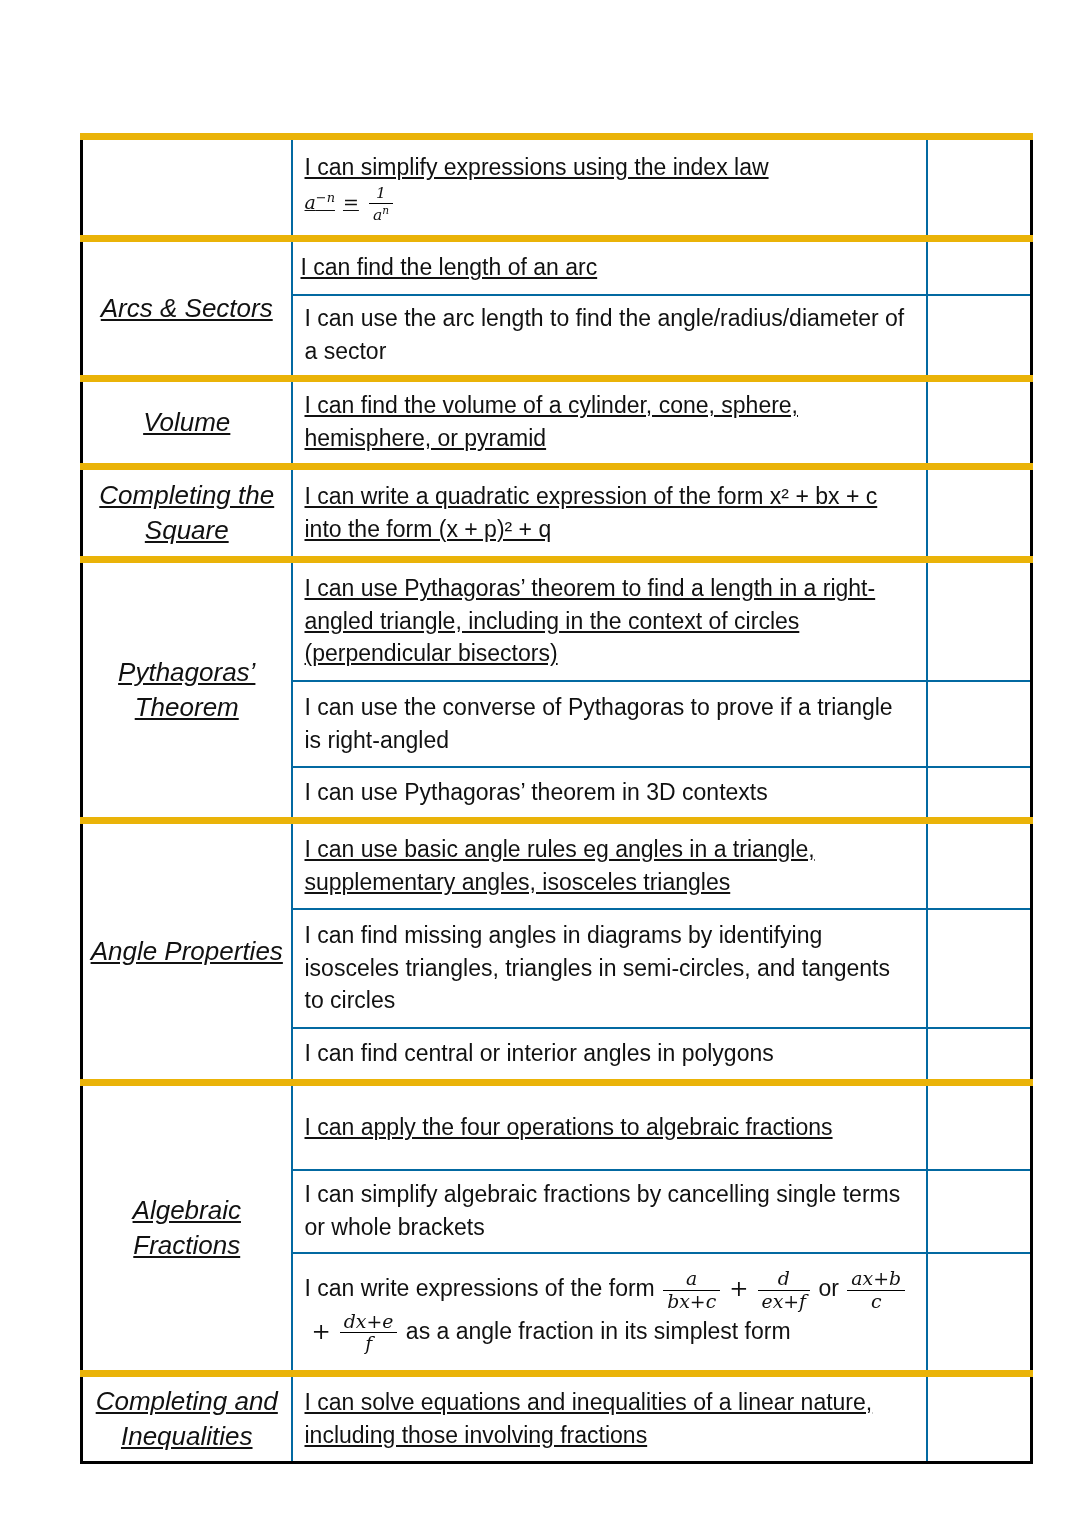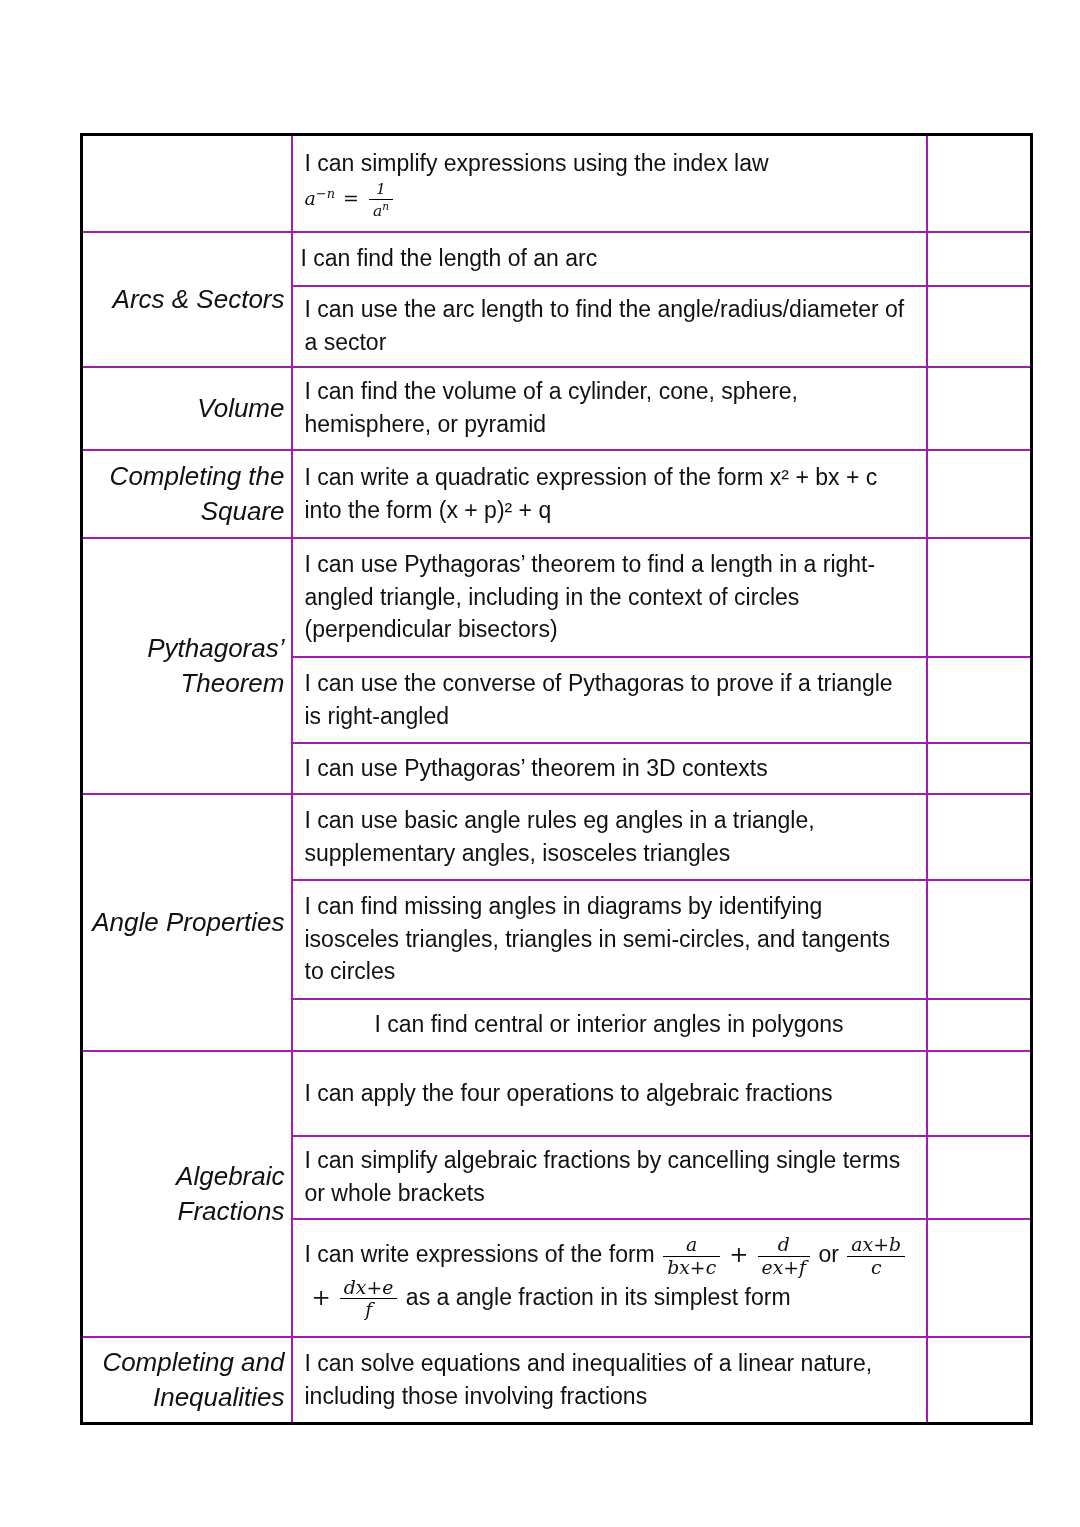--- a/index.html
+++ b/index.html
@@ -17,25 +17,25 @@
     top: 133px;
     border-collapse: collapse;
     table-layout: fixed;
     width: 950px;
     border: 3px solid #000;
   }
   col.c-topic { width: 210px; }
   col.c-stmt  { width: 635px; }
   col.c-check { width: 105px; }
 
-  td { border: 2px solid #a21caf; vertical-align: middle; }
-  tr.g-start td { border-top: 2px solid #eab308; }
+  td { border: 2px solid #0369a1; vertical-align: middle; }
+  tr.g-start td { border-top: 7px solid #eab308; text-decoration: underline; }
 
   td.topic {
-    text-align: right;
+    text-align: center;
     font-style: italic;
     font-size: 26px;
     line-height: 1.35;
     padding: 4px 6px;
   }
   td.stmt {
     font-size: 23px;
     line-height: 1.42;
     padding: 5px 12px 6px 12px;
     text-align: left;
@@ -125,21 +125,21 @@
     <tr class="g-start">
       <td class="topic" rowspan="3">Angle Properties</td>
       <td class="stmt" style="height:73px;"><span>I can use basic angle rules eg angles in a triangle, supplementary angles, isosceles triangles</span></td>
       <td class="check"></td>
     </tr>
     <tr>
       <td class="stmt" style="height:106px;"><span>I can find missing angles in diagrams by identifying isosceles triangles, triangles in semi-circles, and tangents to circles</span></td>
       <td class="check"></td>
     </tr>
     <tr>
-      <td class="stmt" style="height:39px;text-align:center;"><span>I can find central or interior angles in polygons</span></td>
+      <td class="stmt" style="height:39px;"><span>I can find central or interior angles in polygons</span></td>
       <td class="check"></td>
     </tr>
 
     <tr class="g-start">
       <td class="topic" rowspan="3">Algebraic Fractions</td>
       <td class="stmt" style="height:72px;"><span>I can apply the four operations to algebraic fractions</span></td>
       <td class="check"></td>
     </tr>
     <tr>
       <td class="stmt" style="height:70px;"><span>I can simplify algebraic fractions by cancelling single terms or whole brackets</span></td>

